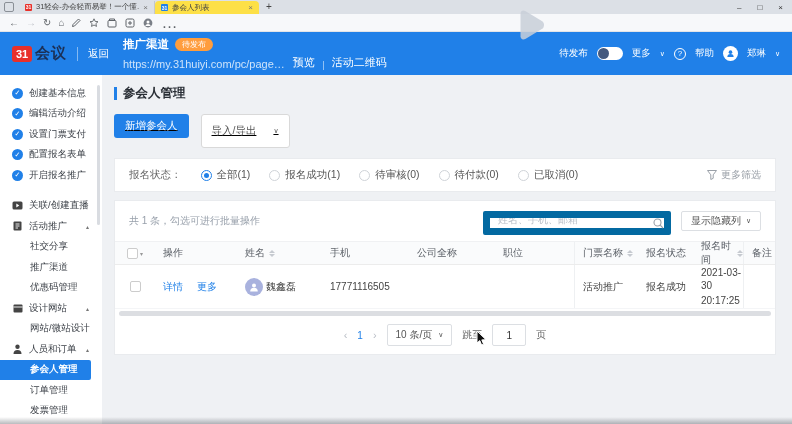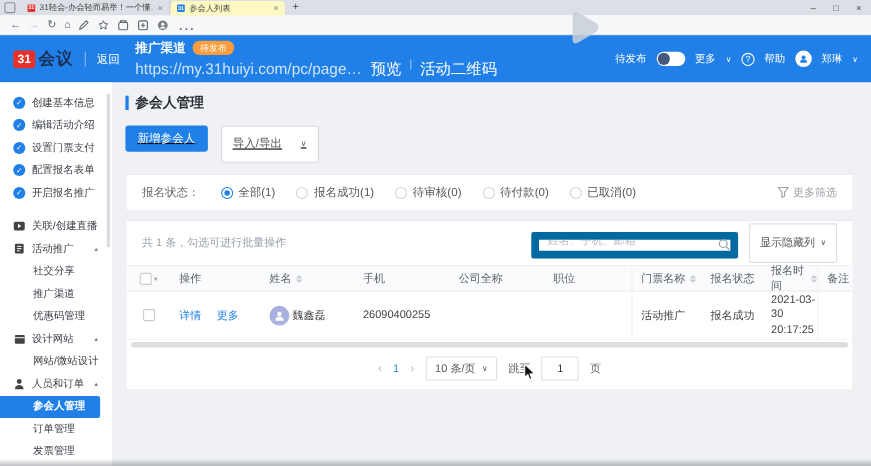--- a/index.html
+++ b/index.html
@@ -4,21 +4,21 @@
 <style>
   * { margin:0; padding:0; box-sizing:border-box; }
   html,body { width:792px; height:424px; overflow:hidden; }
   body { font-family:"Liberation Sans","DejaVu Sans",sans-serif; background:#eff1f4; position:relative; }
 
   
   .tabstrip { height:14px; background:#dce0e6; display:flex; align-items:center; padding-left:4px; }
   .tab-actions { width:10px; height:10px; border:1px solid #8a8f96; border-radius:2px; margin-right:5px; }
   .tab { height:13px; display:flex; align-items:center; gap:4px; padding:0 6px; font-size:7.5px; color:#444; }
   .tab.inactive { width:136px; border-right:1px solid #c3c7cd; }
-  .tab.active { width:104px; background:#fef9c3; border-radius:4px 4px 0 0; margin-top:1px; }
+  .tab.active { width:104px; background:#fde047; border-radius:4px 4px 0 0; margin-top:1px; }
   .favicon { width:7px; height:7px; border-radius:1px; color:#fff; font-size:5px; font-weight:bold;
              display:flex; align-items:center; justify-content:center; flex-shrink:0; }
   .favicon.red { background:#e8302a; } .favicon.blue { background:#2080e8; }
   .tab-title { flex:1; white-space:nowrap; overflow:hidden; }
   .tab-close { color:#777; font-size:8px; }
   .newtab { margin-left:7px; font-size:10px; color:#444; line-height:1; }
   .win-controls { margin-left:auto; display:flex; gap:16px; padding-right:9px; font-size:8px; color:#333; align-items:center; }
 
   .urlbar { height:18px; background:#f7f8fa; border-bottom:1px solid #e2e4e8; display:flex; align-items:center; gap:7px; padding:0 9px; }
   .nav-ic { font-size:10px; color:#5f6368; line-height:1; }
@@ -34,21 +34,21 @@
   .appbar { height:43px; background:#2080e8; display:flex; align-items:center; padding:0 12px; color:#fff; }
   .logo { display:flex; align-items:center; gap:3px; }
   .logo-31 { width:20px; height:16px; background:#e8302a; color:#fff; font-weight:bold; border-radius:3px; font-size:11px;
              display:flex; align-items:center; justify-content:center; }
   .logo-txt { font-size:15px; font-weight:bold; color:#1b2f55; letter-spacing:1px; }
   .vdiv { width:1px; height:14px; background:rgba(255,255,255,.45); margin:0 10px; }
   .back-link { font-size:10.5px; }
   .event { margin-left:14px; }
   .event-top { display:flex; align-items:center; gap:6px; font-size:11.5px; font-weight:bold; }
   .badge { background:#ff9d3d; font-size:8px; font-weight:normal; padding:1px 7px; border-radius:8px; }
-  .event-bottom { display:flex; align-items:flex-start; gap:8px; font-size:14px; color:rgba(255,255,255,.78); margin-top:3px; }
+  .event-bottom { display:flex; align-items:flex-end; gap:8px; font-size:11px; color:rgba(255,255,255,.78); margin-top:3px; }
   .event-bottom .lnk { color:#fff; }
   .mini-div { width:1px; height:9px; background:rgba(255,255,255,.5); }
   .appbar-right { margin-left:auto; display:flex; align-items:center; gap:9px; font-size:9.5px; }
   .toggle { width:26px; height:13px; background:#fff; border-radius:7px; position:relative; }
   .knob { position:absolute; left:1px; top:1px; width:11px; height:11px; border-radius:50%; background:#44597e; }
   .chev { font-size:7px; }
   .help-circ { width:12px; height:12px; border:1px solid #fff; border-radius:50%; font-size:8px; display:flex; align-items:center; justify-content:center; }
   .user-av { width:15px; height:15px; background:#fff; border-radius:50%; display:flex; align-items:center; justify-content:center; }
 
   
@@ -83,21 +83,21 @@
   .more-filter { margin-left:auto; display:flex; align-items:center; gap:4px; font-size:10px; color:#9aa0a8; }
 
   .card.list { margin-top:8px; padding-bottom:2px; }
   .ltbar { height:40px; display:flex; align-items:center; padding:0 14px; }
   .summary { font-size:10px; color:#98a0ab; }
   .search-wrap { margin-left:auto; position:relative; width:188px; height:24px; }
   .search-input { width:100%; height:100%; border:7px solid #0369a1; border-radius:2px; padding:0 26px 4px 8px; font-size:10px;
                   color:#333; font-family:Liberation Mono, monospace; outline:none; }
   .search-input::placeholder { color:#b8bec6; }
   .search-ic { position:absolute; right:7px; top:6px; }
-  .cols-btn { margin-left:10px; height:36px; border:1px solid #dcdfe3; border-radius:2px; padding:0 9px; background:#fff;
+  .cols-btn { margin-left:10px; height:20px; border:1px solid #dcdfe3; border-radius:2px; padding:0 9px; background:#fff;
               display:flex; align-items:center; gap:5px; font-size:10px; color:#555; }
 
   .thead { height:24px; background:#fafbfc; border-top:1px solid #f0f1f3; border-bottom:1px solid #ececec;
            display:flex; font-size:10px; color:#5a5f66; }
   .trow { height:44px; display:flex; font-size:10px; color:#444; border-bottom:1px solid #f4f5f7; }
   .tc { height:100%; display:flex; align-items:center; gap:3px; padding-left:8px; }
   .c0 { width:40px; justify-content:center; padding-left:0; gap:2px; }
   .c1 { width:82px; } .c2 { width:85px; } .c3 { width:87px; } .c4 { width:86px; }
   .c5 { width:80px; border-right:1px solid #eef0f2; }
   .c6 { width:63px; } .c7 { width:55px; } .c8 { width:50px; }
@@ -421,21 +421,21 @@
         </div>
         <div class="tc c2">
           <span class="avatar">
               <svg width="10" height="10" viewBox="0 0 10 10">
                 <circle cx="5" cy="3.5" r="2" fill="#fff"></circle>
                 <path d="M1.2 9.5 a3.8 3.8 0 0 1 7.6 0" fill="#fff"></path>
               </svg>
             </span>
           <span>魏鑫磊</span>
         </div>
-        <div class="tc c3">26090400255</div>
+        <div class="tc c3">17771116505</div>
         <div class="tc c4"></div>
         <div class="tc c5"></div>
         <div class="tc c6">活动推广</div>
         <div class="tc c7">报名成功</div>
         <div class="tc c8 time-cell">
           <span>2021-03-30</span>
           <span>20:17:25</span>
         </div>
         <div class="tc c9"></div>
       </div>

